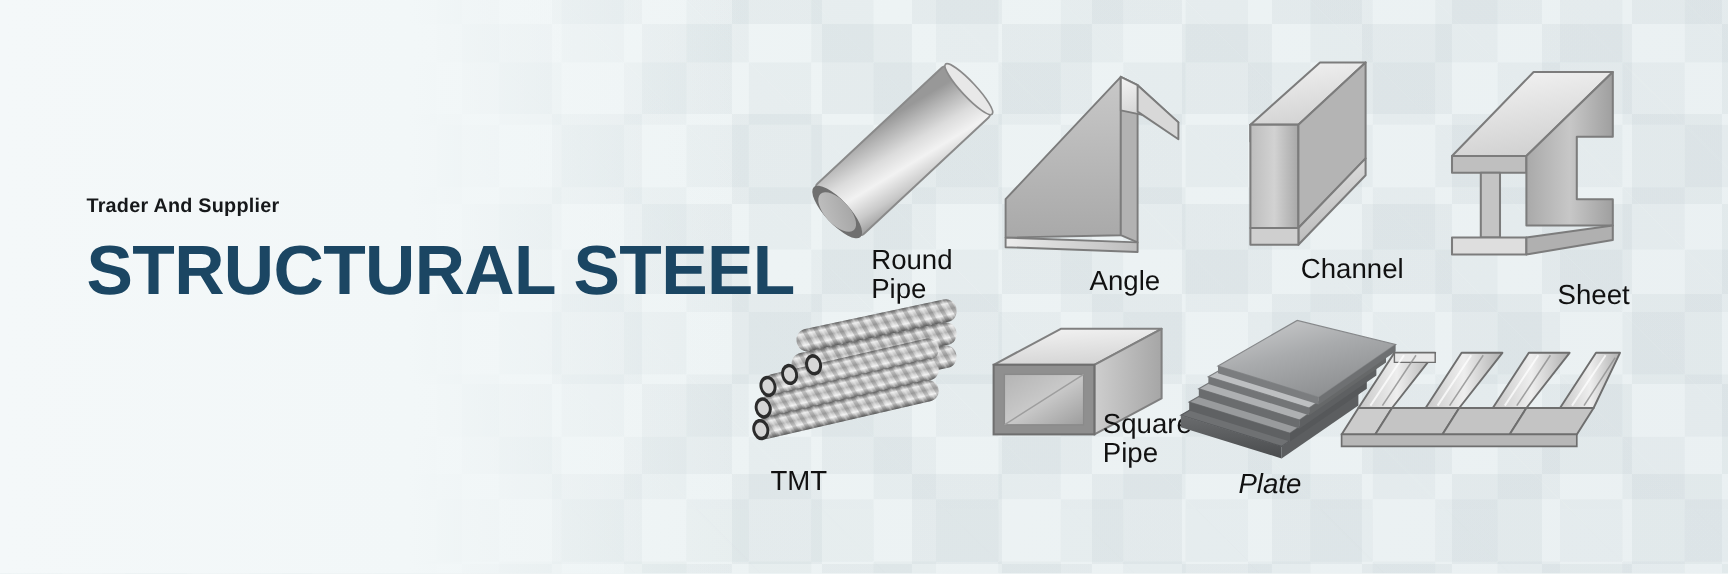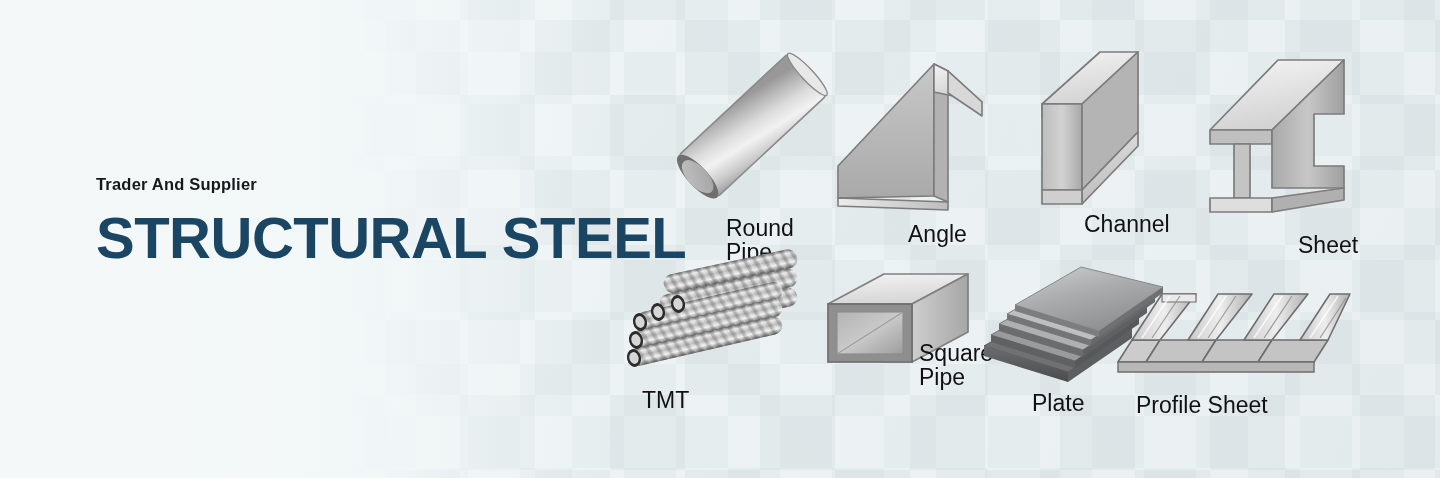--- a/index.html
+++ b/index.html
@@ -37,21 +37,21 @@
     background-position:10px 20px, 85px 95px;
     pointer-events:none;
   }
   .fade-left {
     position:absolute; left:0; top:0; width:620px; height:100%;
     background:linear-gradient(90deg,#f4f8f9 0%, #f2f7f8 55%, rgba(242,247,248,0) 100%);
     pointer-events:none;
   }
 
   
-  .copy { position:absolute; left:72px; top:175px;margin-left:24px; }
+  .copy { position:absolute; left:72px; top:163px; }
   .eyebrow {
     font-size:16.5px; font-weight:bold; color:#16181a;
     letter-spacing:.2px; line-height:1.2;
   }
   .headline {
     margin-top:14px;
     font-size:58px; font-weight:bold; color:#1b4663;
     letter-spacing:-.5px; line-height:1; white-space:nowrap;
     font-stretch:condensed;
   }
@@ -103,21 +103,21 @@
             <stop offset="1" stop-color="#a2a2a2"></stop>
           </linearGradient>
         </defs>
         <g transform="rotate(-43 60 115)">
           <rect x="60" y="86" width="150" height="57" rx="4" fill="url(#pipeBody)" stroke="#8a8a8a" stroke-width="1.6"></rect>
           <ellipse cx="210" cy="114.5" rx="6" ry="28.5" fill="#e8e8e8" stroke="#8a8a8a" stroke-width="1.4"></ellipse>
           <ellipse cx="60" cy="114.5" rx="10" ry="28.5" fill="#6f6f6f"></ellipse>
           <ellipse cx="60" cy="114.5" rx="10" ry="20.5" fill="url(#pipeCap)"></ellipse>
         </g>
       </svg>
-      <div class="plabel" style="left:88px; top:155px;">Round
+      <div class="plabel" style="left:88px; top:143px;">Round
 Pipe</div>
     </div>
 
     <div class="item" style="left:196px; top:24px;">
       <svg width="185" height="175" viewBox="0 0 185 175">
         <defs>
           <linearGradient id="angTop" x1="0" y1="0" x2="0.4" y2="1">
             <stop offset="0" stop-color="#f4f4f4"></stop>
               <stop offset="1" stop-color="#cdcdcd"></stop>
           </linearGradient>
@@ -329,21 +329,21 @@
             <polygon points="4,66 88,92 88,98 4,72" fill="#737577"></polygon>
             <polygon points="88,92 152,48 152,54 88,98" fill="#666869"></polygon>
           </g>
           <g transform="translate(31,-41)">
             <polygon points="4,66 70,28 152,48 88,92" fill="url(#plTop)" stroke="#86888a" stroke-width="1"></polygon>
             <polygon points="4,66 88,92 88,98 4,72" fill="#7b7d7f"></polygon>
             <polygon points="88,92 152,48 152,54 88,98" fill="#6e7072"></polygon>
           </g>
         </g>
       </svg>
-      <div class="plabel" style="left:52px; top:112px;">Plate</div>
+      <div class="plabel" style="left:52px; top:112px;font-style:italic;">Plate</div>
     </div>
 
     <div class="item" style="left:490px; top:262px;">
       <svg width="235" height="110" viewBox="0 0 235 110">
         <defs>
           <linearGradient id="psTop" x1="0" y1="0" x2="0.5" y2="1">
             <stop offset="0" stop-color="#f0f0f0"></stop>
               <stop offset="1" stop-color="#cfcfcf"></stop>
           </linearGradient>
           <linearGradient id="psFace" x1="0" y1="0" x2="1" y2="0">
@@ -384,17 +384,16 @@
               <line x1="34" y1="54" x2="62" y2="12"></line>
               <line x1="90" y1="54" x2="118" y2="12"></line>
               <line x1="146" y1="54" x2="174" y2="12"></line>
               <line x1="202" y1="54" x2="228" y2="14"></line>
             </g>
           </g>
 
           <polygon points="0,78 196,78 196,88 0,88" fill="#b7b7b7" stroke="#6e6e6e" stroke-width="1.4"></polygon>
         </g>
       </svg>
-      <div class="plabel" style="left:18px; top:110px;">Profile Sheet</div>
     </div>
 
   </div>
 </div>
 
 </body></html>

